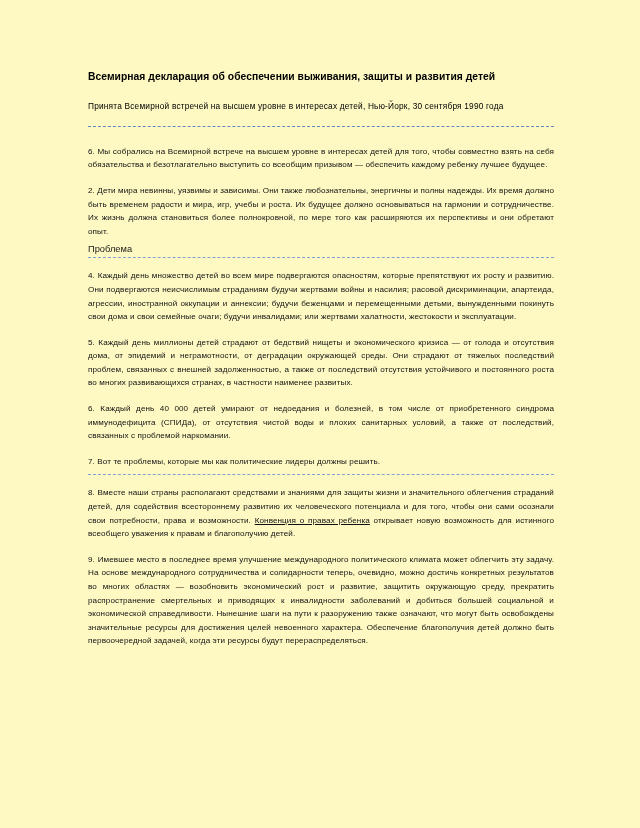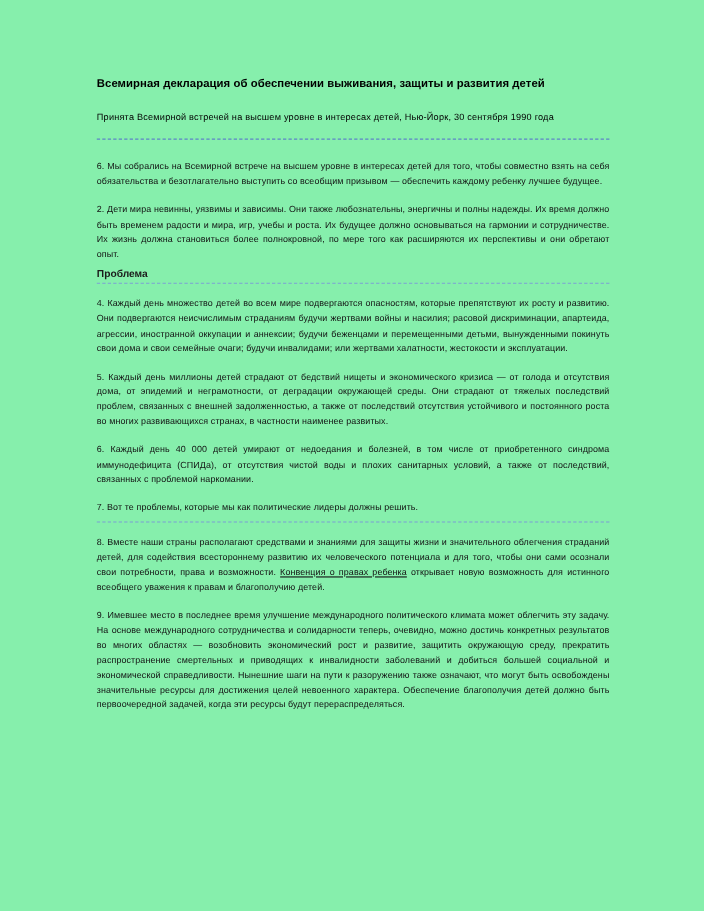--- a/index.html
+++ b/index.html
@@ -11,21 +11,21 @@
     width: 640px;
     height: 828px;
     font-family: "Liberation Sans", sans-serif;
     color: #000000;
     overflow: hidden;
   }
   .page {
     position: relative;
     width: 640px;
     height: 828px;
-    background: #86efac;
+    background: #fef9c3;
     box-sizing: border-box;
   }
   .content {
     position: absolute;
     left: 88px;
     top: 70px;
     width: 466px;
   }
   .doc-title {
     font-size: 10.3px;
@@ -62,21 +62,21 @@
     margin: 0 0 12px 0;
     text-align: justify;
     letter-spacing: 0.1px;
   }
   p.para:last-child { margin-bottom: 0; }
   .section {
     margin-top: 6px;
   }
   .section-head {
     font-size: 9.3px;
-    font-weight: bold;
+    font-weight: normal;
     color: #1b1b1b;
     margin: 0 0 3px 0;
     padding: 0;
   }
   .section-block {
     margin-bottom: 11px;
   }
   a.doclink {
     color: #111;
     text-decoration: underline;

